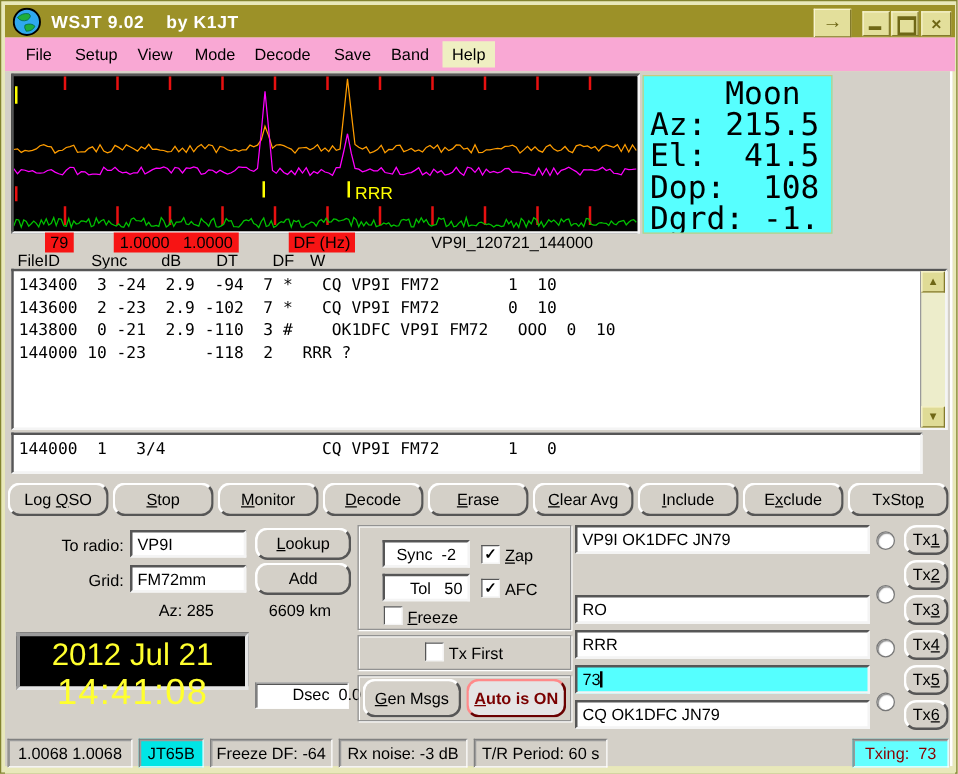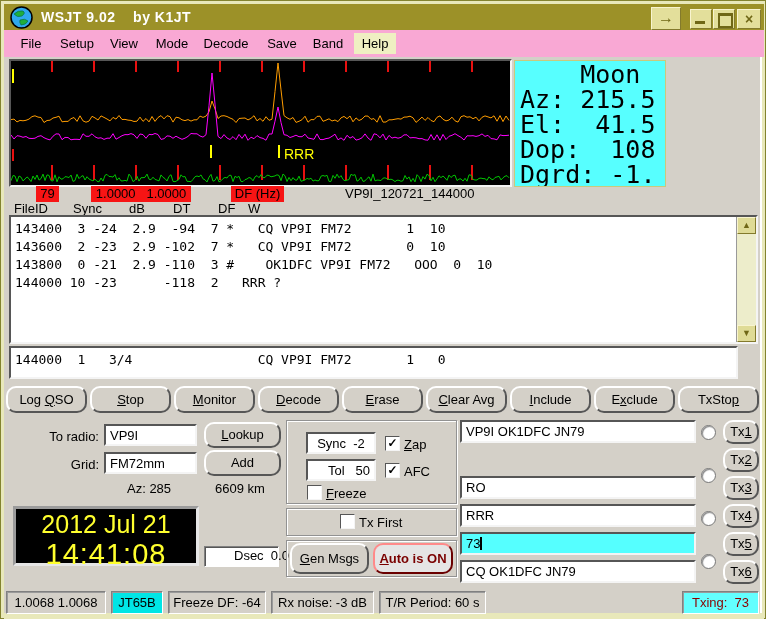--- a/index.html
+++ b/index.html
@@ -45,21 +45,21 @@
   #vscroll{width:19px;background:#ededcb;display:flex;flex-direction:column;border-left:1px solid #9a9a9a;}
   .scr-btn{height:17px;background:#dfdb96;border:1px solid;border-color:#f8f4cf #837a2c #837a2c #f8f4cf;
            color:#6f6716;font-size:9px;text-align:center;line-height:15px;box-sizing:border-box;}
   #vscroll .track{flex:1;}
   #avg-box{left:8px;top:345px;width:729px;height:33px;background:#fff;overflow:hidden;}
   
   .act-btn{top:385px;width:81px;height:27px;line-height:23px;}
   
   .lbl{font-size:13px;color:#000;}
   .field{background:#fff;font-size:13px;color:#000;padding:2px 0 0 4px;white-space:pre;}
-  #clock{left:12px;top:505px;width:186px;height:60px;background:#000;border:3px solid;
+  #clock{left:12px;top:505px;width:186px;height:46px;background:#000;border:3px solid;
          border-color:#9b9b9b #e6e6e6 #e6e6e6 #9b9b9b;box-sizing:border-box;text-align:center;color:#ffff2e;}
   #clock .date{font-size:25px;line-height:30px;}
   #clock .time{font-size:29px;line-height:30px;letter-spacing:1px;}
   #dsec{left:203px;top:545px;width:75px;height:21px;background:#fff;font-size:13px;text-align:center;line-height:17px;white-space:pre;}
   
   .cb{width:13px;height:13px;background:#fff;border:1px solid;border-color:#565656 #f4f4f4 #f4f4f4 #565656;
       font-size:12px;font-weight:bold;line-height:12px;text-align:center;color:#000;box-sizing:content-box;}
   .radio{width:13px;height:13px;border-radius:50%;background:#fff;border:1px solid #777;
          box-shadow:inset 1px 1px 1px #888;position:relative;}
   .radio.on::after{content:"";position:absolute;left:4px;top:4px;width:5px;height:5px;border-radius:50%;background:#000;}

